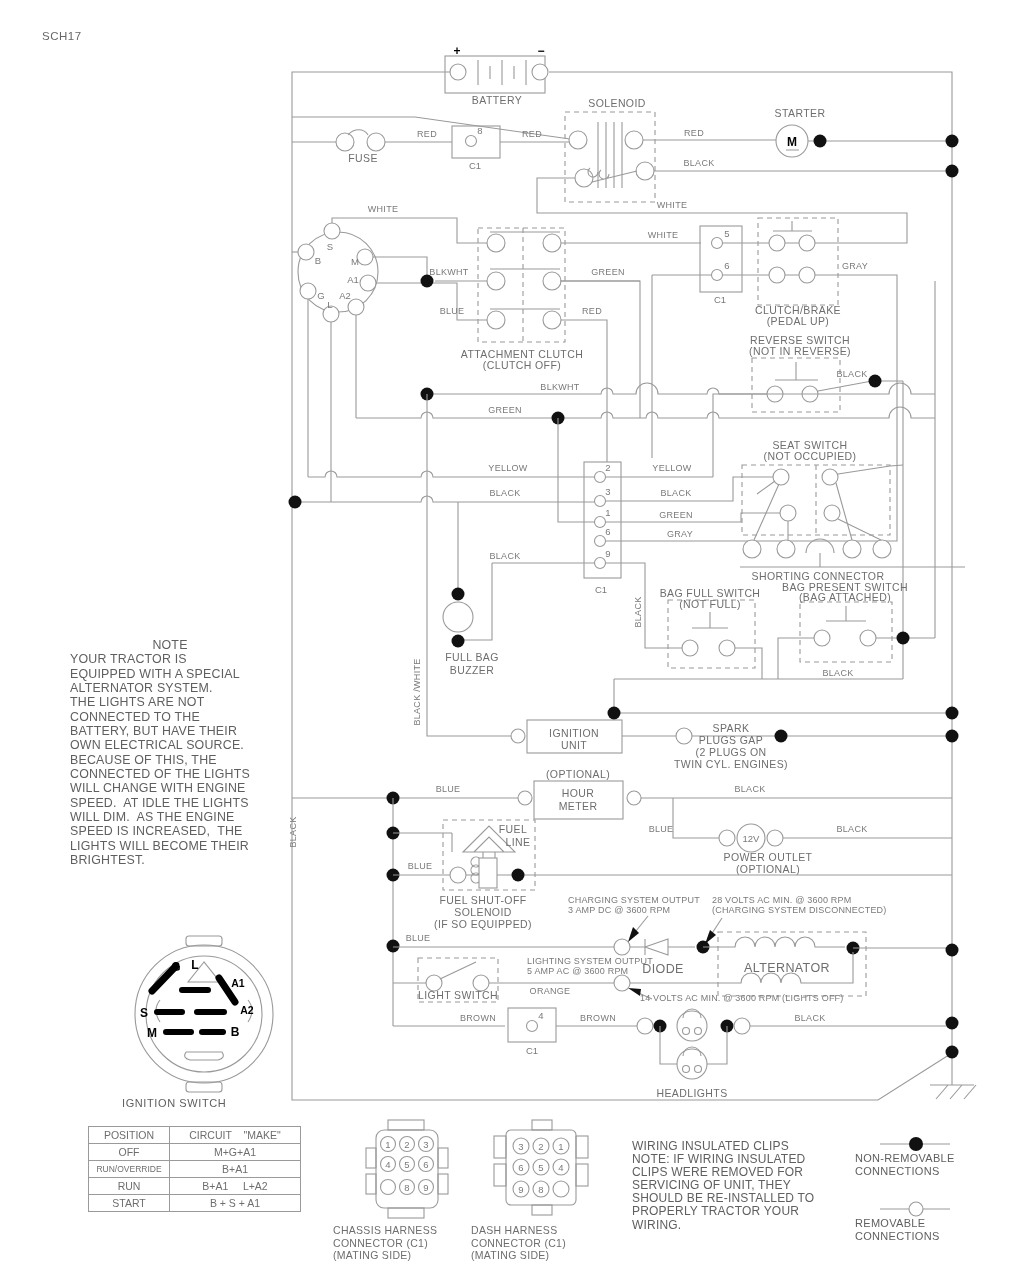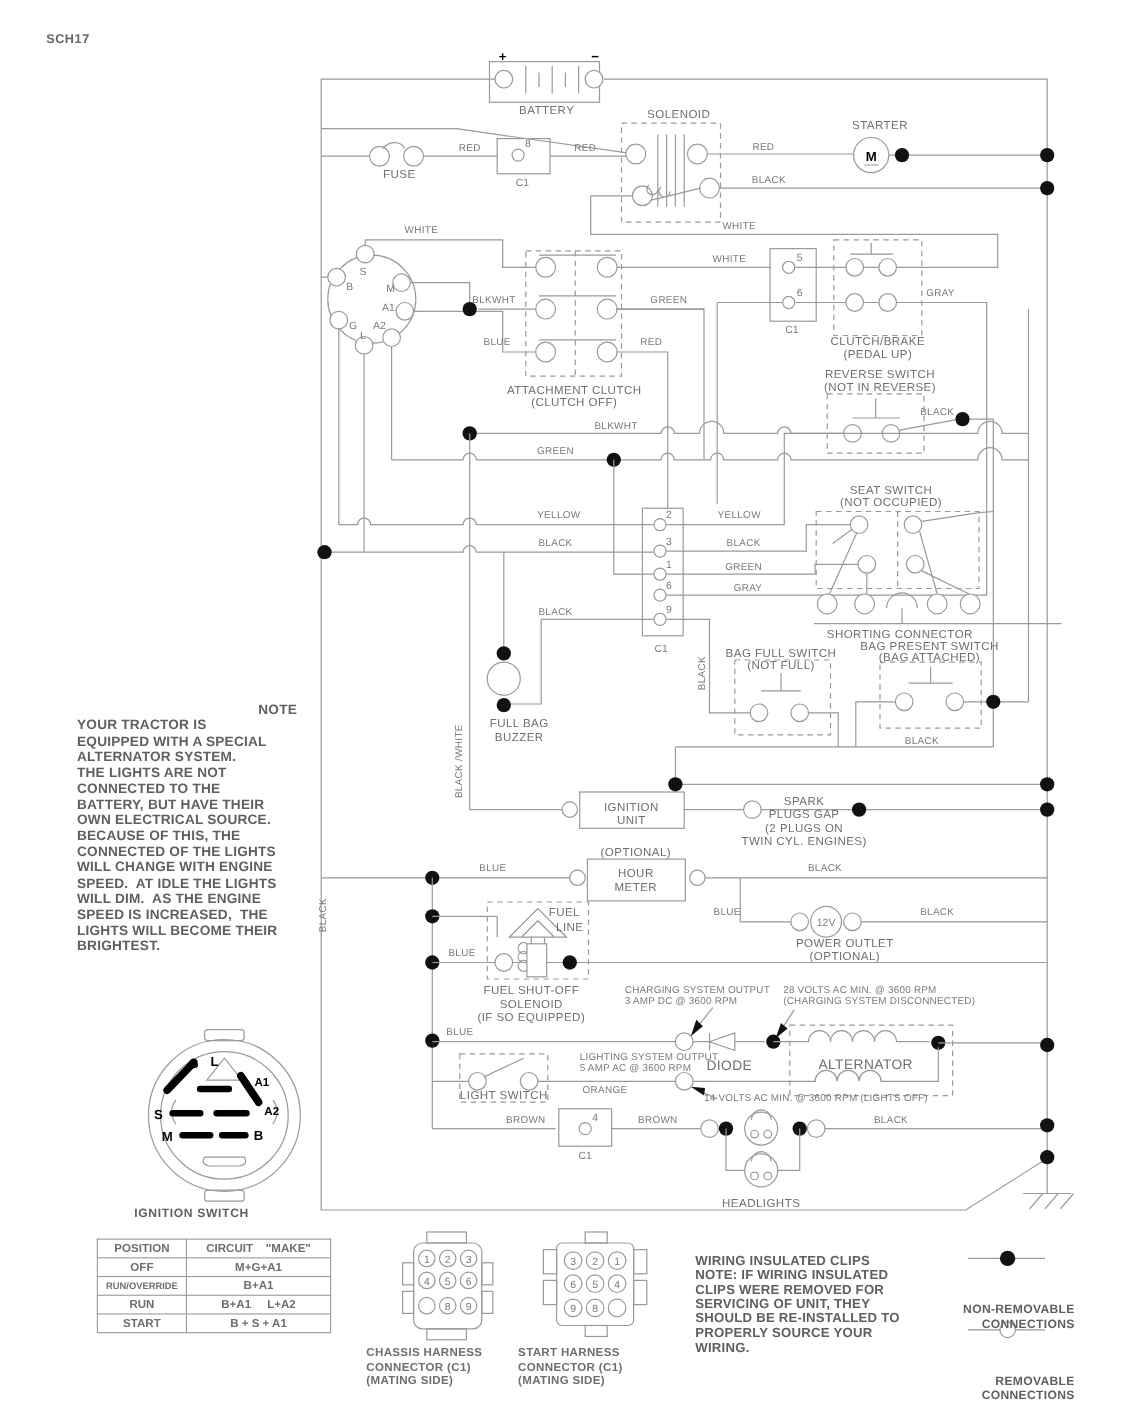--- a/index.html
+++ b/index.html
@@ -8,25 +8,25 @@
   svg{position:absolute;left:0;top:0;}
   .w{stroke:#9a9a9a;stroke-width:1.1;fill:none;}
   .wd{stroke:#9a9a9a;stroke-width:1.1;fill:none;stroke-dasharray:5 4;}
   .t{stroke:#9a9a9a;stroke-width:1.1;fill:#fff;}
   .dk{fill:#111;stroke:none;}
   .wl{font-size:9px;fill:#7a7a7a;text-anchor:middle;letter-spacing:.3px;}
   .cl{font-size:10.5px;fill:#6e6e6e;text-anchor:middle;letter-spacing:.4px;}
   .cs{font-size:9px;fill:#7a7a7a;text-anchor:start;letter-spacing:.2px;}
   .pn{font-size:9.5px;fill:#7a7a7a;text-anchor:middle;}
   .bt{font-size:12px;font-weight:bold;fill:#000;text-anchor:middle;}
-  .htxt{position:absolute;color:#5f5f5f;font-weight:bold;}
+  .htxt{position:absolute;color:#5f5f5f;}
   .note-line{font-size:12.4px;line-height:14.35px;letter-spacing:.2px;white-space:pre;}
   .clip-line{font-size:12px;line-height:13.1px;letter-spacing:.2px;white-space:pre;}
   .cap{font-size:10.5px;line-height:12.5px;text-align:left;color:#6e6e6e;letter-spacing:.3px;}
-  .legend-cap{font-size:11px;line-height:12.5px;text-align:right;color:#5f5f5f;letter-spacing:.3px;margin-top:33px;}
+  .legend-cap{font-size:11px;line-height:12.5px;text-align:left;color:#5f5f5f;letter-spacing:.3px;}
   table.sw{border-collapse:collapse;font-size:10.5px;color:#6e6e6e;padding-left:12px;}
   table.sw td{border:1px solid #9a9a9a;padding:0 4px;height:16px;text-align:center;}
   table.sw td.mk{text-align:center;}
 </style>
 </head>
 <body>
 
 <div id="stage">
 <svg width="1024" height="1287" viewBox="0 0 1024 1287">
 
@@ -494,21 +494,21 @@
     <path class="w" d="M880,1144 H950"></path>
         <circle class="dk" cx="916" cy="1144" r="7"></circle>
     <path class="w" d="M880,1209 H950"></path>
         <circle class="t" cx="916" cy="1209" r="7"></circle>
   </g>
 </svg>
 
   <div class="htxt" style="left:42px;top:30px;font-size:11.5px;color:#666;letter-spacing:.5px">SCH17</div>
 
   <div class="htxt" style="left:70px;top:638px;width:236px">
-    <div class="note-line" style="text-align:right;width:200px">NOTE</div>
+    <div class="note-line" style="text-align:center;width:200px">NOTE</div>
     <div class="note-line">YOUR TRACTOR IS</div>
     <div class="note-line">EQUIPPED WITH A SPECIAL</div>
     <div class="note-line">ALTERNATOR SYSTEM.</div>
     <div class="note-line">THE LIGHTS ARE NOT</div>
     <div class="note-line">CONNECTED TO THE</div>
     <div class="note-line">BATTERY, BUT HAVE THEIR</div>
     <div class="note-line">OWN ELECTRICAL SOURCE.</div>
     <div class="note-line">BECAUSE OF THIS, THE</div>
     <div class="note-line">CONNECTED OF THE LIGHTS</div>
     <div class="note-line">WILL CHANGE WITH ENGINE</div>
@@ -551,32 +551,32 @@
     </tbody>
       </table>
   </div>
 
   <div class="htxt cap" style="left:333px;top:1224px;width:140px">
     <div>CHASSIS HARNESS</div>
     <div>CONNECTOR (C1)</div>
     <div>(MATING SIDE)</div>
   </div>
   <div class="htxt cap" style="left:471px;top:1224px;width:140px">
-    <div>START HARNESS</div>
+    <div>DASH HARNESS</div>
     <div>CONNECTOR (C1)</div>
     <div>(MATING SIDE)</div>
   </div>
 
   <div class="htxt" style="left:632px;top:1140px">
     <div class="clip-line">WIRING INSULATED CLIPS</div>
     <div class="clip-line">NOTE: IF WIRING INSULATED</div>
     <div class="clip-line">CLIPS WERE REMOVED FOR</div>
     <div class="clip-line">SERVICING OF UNIT, THEY</div>
     <div class="clip-line">SHOULD BE RE-INSTALLED TO</div>
-    <div class="clip-line">PROPERLY SOURCE YOUR</div>
+    <div class="clip-line">PROPERLY TRACTOR YOUR</div>
     <div class="clip-line">WIRING.</div>
   </div>
 
   <div class="htxt legend-cap" style="left:855px;top:1152px;width:122px">
     <div>NON-REMOVABLE</div>
     <div>CONNECTIONS</div>
   </div>
   <div class="htxt legend-cap" style="left:855px;top:1217px;width:122px">
     <div>REMOVABLE</div>
     <div>CONNECTIONS</div>

